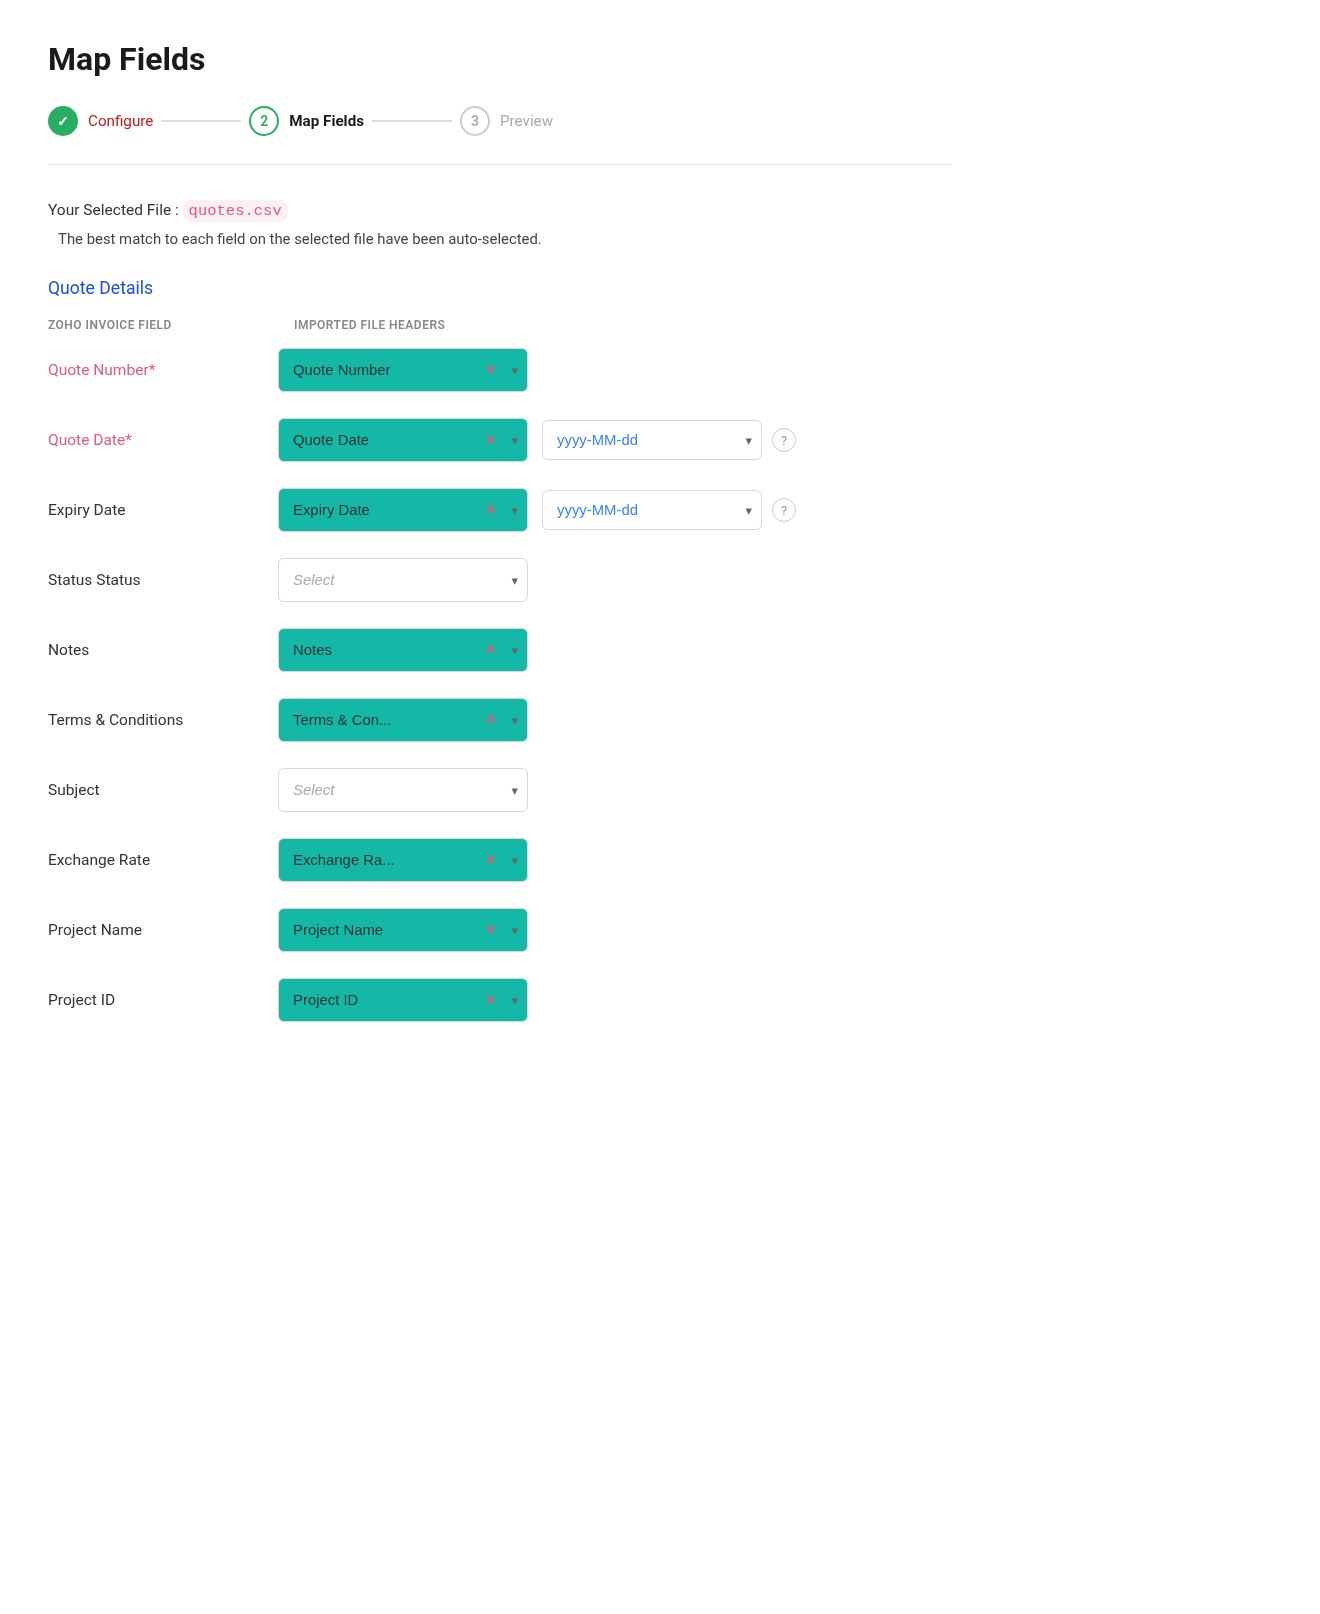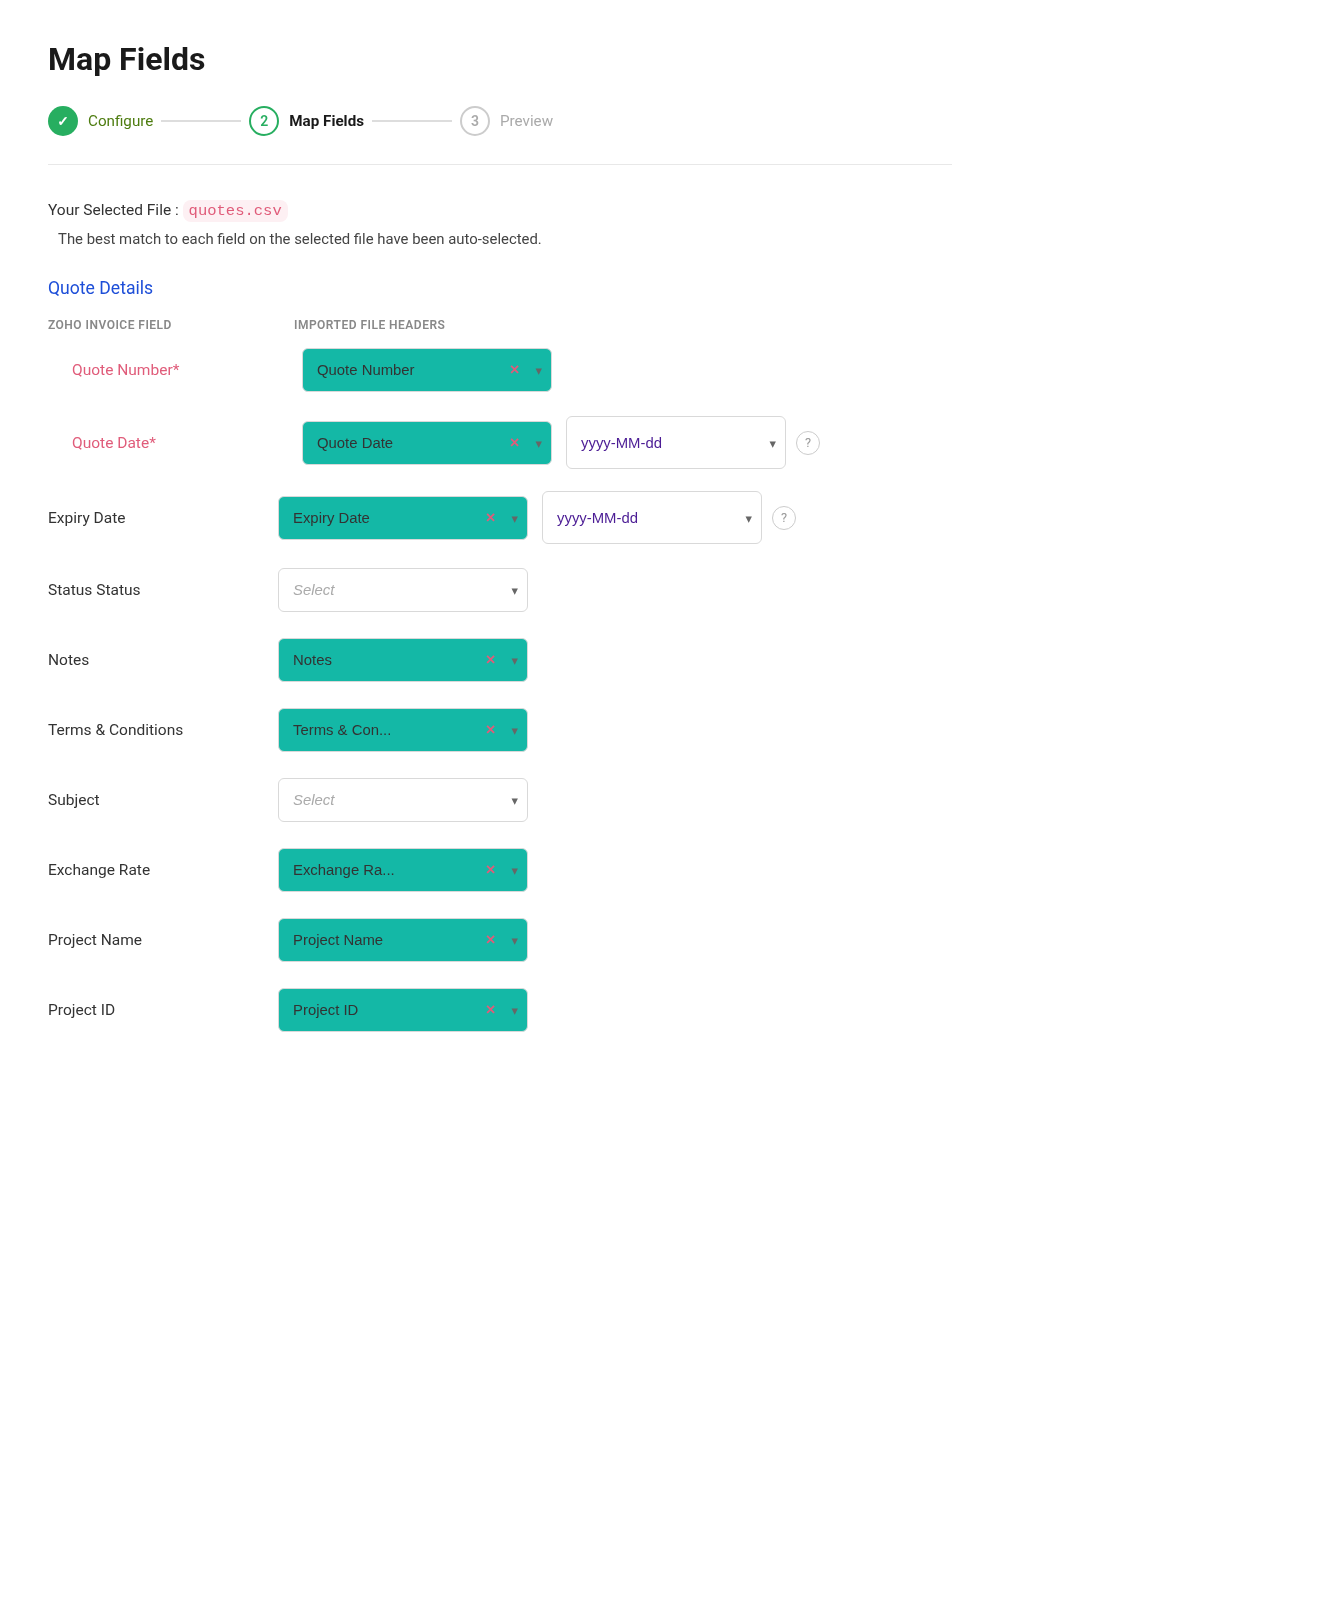--- a/index.html
+++ b/index.html
@@ -52,21 +52,21 @@
       border: 2px solid #27ae60;
       color: #27ae60;
     }
     .step-circle.inactive {
       background: white;
       border: 2px solid #ccc;
       color: #aaa;
     }
     .step-label {
       font-size: 0.95rem;
-      color: #4d7c0f;
+      color: #b91c1c;
     }
     .step-label.active {
       font-weight: 700;
       color: #1a1a1a;
     }
     .step-label.inactive {
       color: #aaa;
     }
     .step-connector {
       width: 80px;
@@ -135,21 +135,20 @@
     }
     .field-label {
       width: 230px;
       flex-shrink: 0;
       font-size: 0.97rem;
       color: #333;
       padding-right: 16px;
     }
     .field-label.required {
       color: #e05c7a;
-      margin-left: 24px;
     }
 
     .field-select {
       width: 250px;
       height: 44px;
       border: 1.5px solid #d9d9d9;
       border-radius: 6px;
       padding: 0 36px 0 14px;
       font-size: 0.93rem;
       color: #333;
@@ -198,26 +197,26 @@
       right: 10px;
       top: 50%;
       transform: translateY(-50%);
       color: #666;
       font-size: 0.8rem;
       pointer-events: none;
     }
 
     .date-select {
       width: 220px;
-      height: 53px;
+      height: 40px;
       border: 1.5px solid #d9d9d9;
       border-radius: 6px;
       padding: 0 36px 0 14px;
       font-size: 0.93rem;
-      color: #4c1d95;
+      color: #3b82f6;
       background: white;
       appearance: none;
       cursor: pointer;
       outline: none;
       margin-left: 14px;
     }
 
     .help-icon {
       width: 24px;
       height: 24px;

